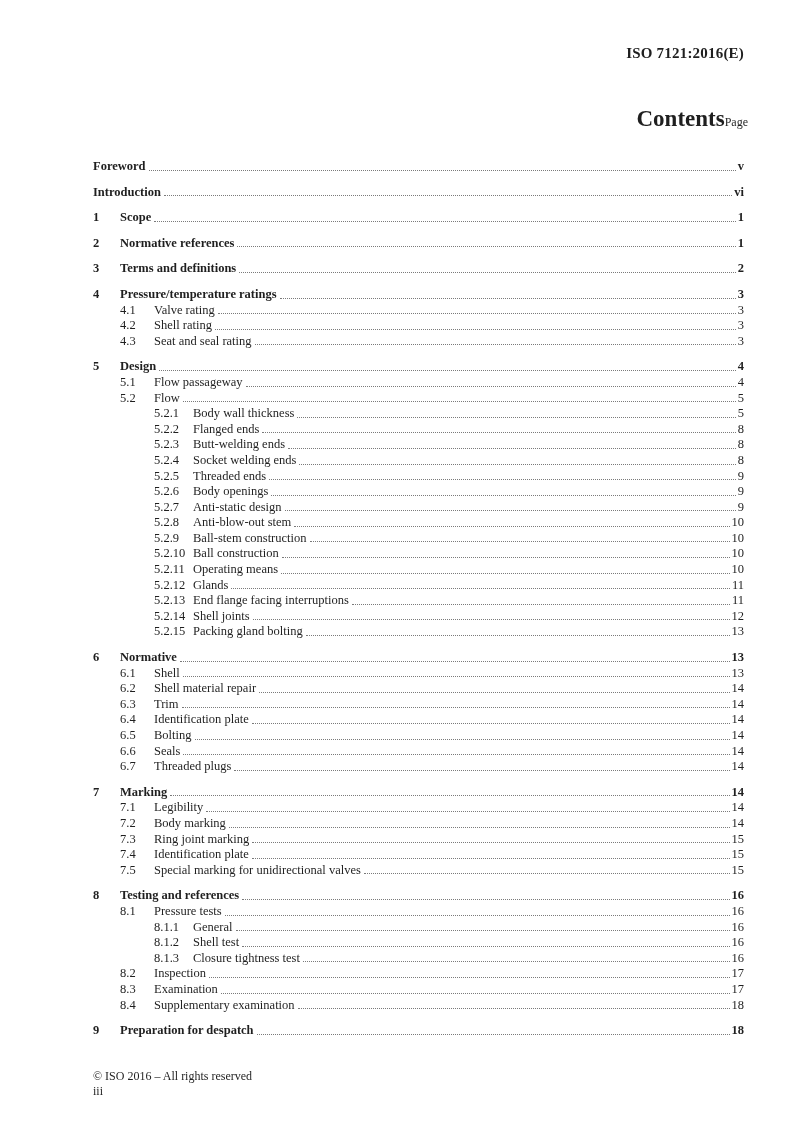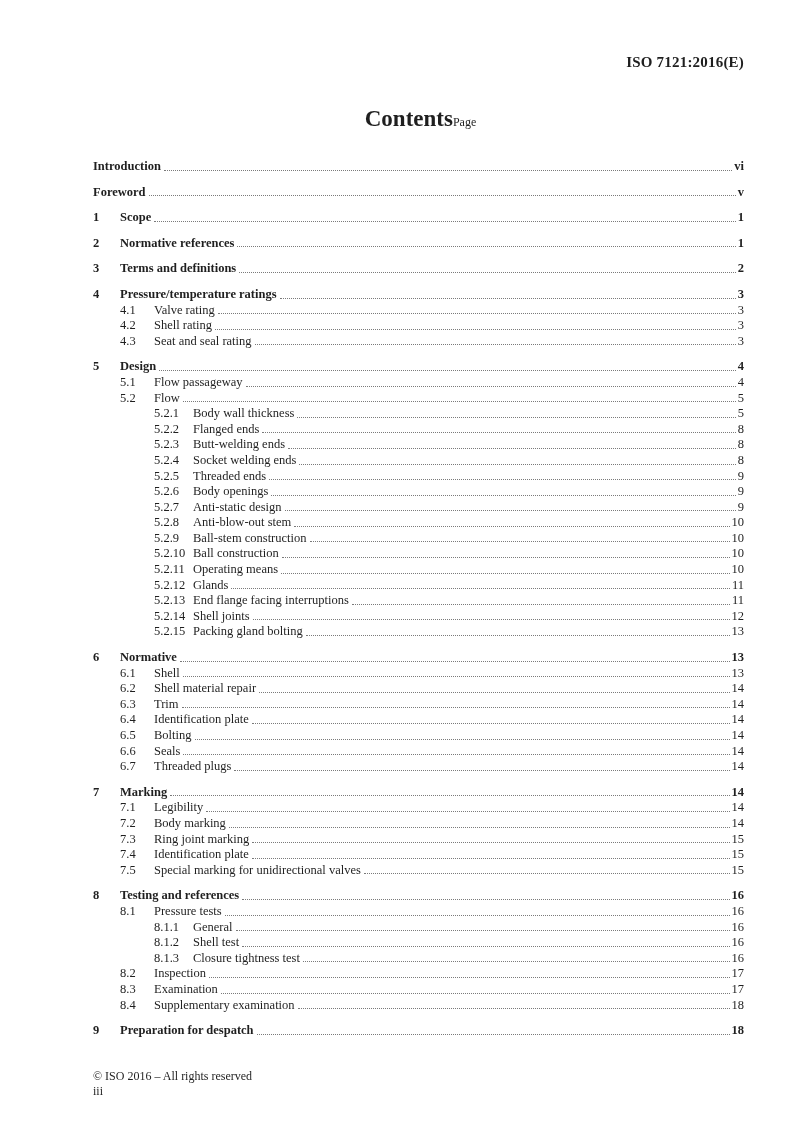--- a/index.html
+++ b/index.html
@@ -19,29 +19,28 @@
   }
   .doc-ref {
     position: absolute;
     top: 45px;
     left: 93px;
     right: 49px;
     text-align: right;
     font-weight: bold;
     font-size: 15px;
     letter-spacing: 0.2px;
-    margin-top: 9px;
   }
   .toc-header {
     position: absolute;
     top: 106px;
     left: 93px;
     right: 45px;
     display: flex;
-    justify-content: center;
+    justify-content: flex-end;
     align-items: baseline;
   }
   .toc-title {
     margin: 0;
     font-size: 23px;
     font-weight: bold;
   }
   .page-label {
     font-size: 12px;
     font-weight: normal;
@@ -101,29 +100,29 @@
   <div class="doc-ref">ISO 7121:2016(E)</div>
 
   <div class="toc-header">
     <h1 class="toc-title">Contents</h1>
     <span class="page-label">Page</span>
   </div>
 
   <div class="toc" id="toc">
       <div class="row lvl0 major">
 
+    <span class="title">Foreword</span>
+    <span class="leader"></span>
+    <span class="pg">v</span>
+  </div>
+      <div class="row lvl0 major">
+
     <span class="title">Introduction</span>
     <span class="leader"></span>
     <span class="pg">vi</span>
-  </div>
-      <div class="row lvl0 major">
-
-    <span class="title">Foreword</span>
-    <span class="leader"></span>
-    <span class="pg">v</span>
   </div>
       <div class="row lvl1 major">
     <span class="num">1</span>
     <span class="title">Scope</span>
     <span class="leader"></span>
     <span class="pg">1</span>
   </div>
       <div class="row lvl1 major">
     <span class="num">2</span>
     <span class="title">Normative references</span>

